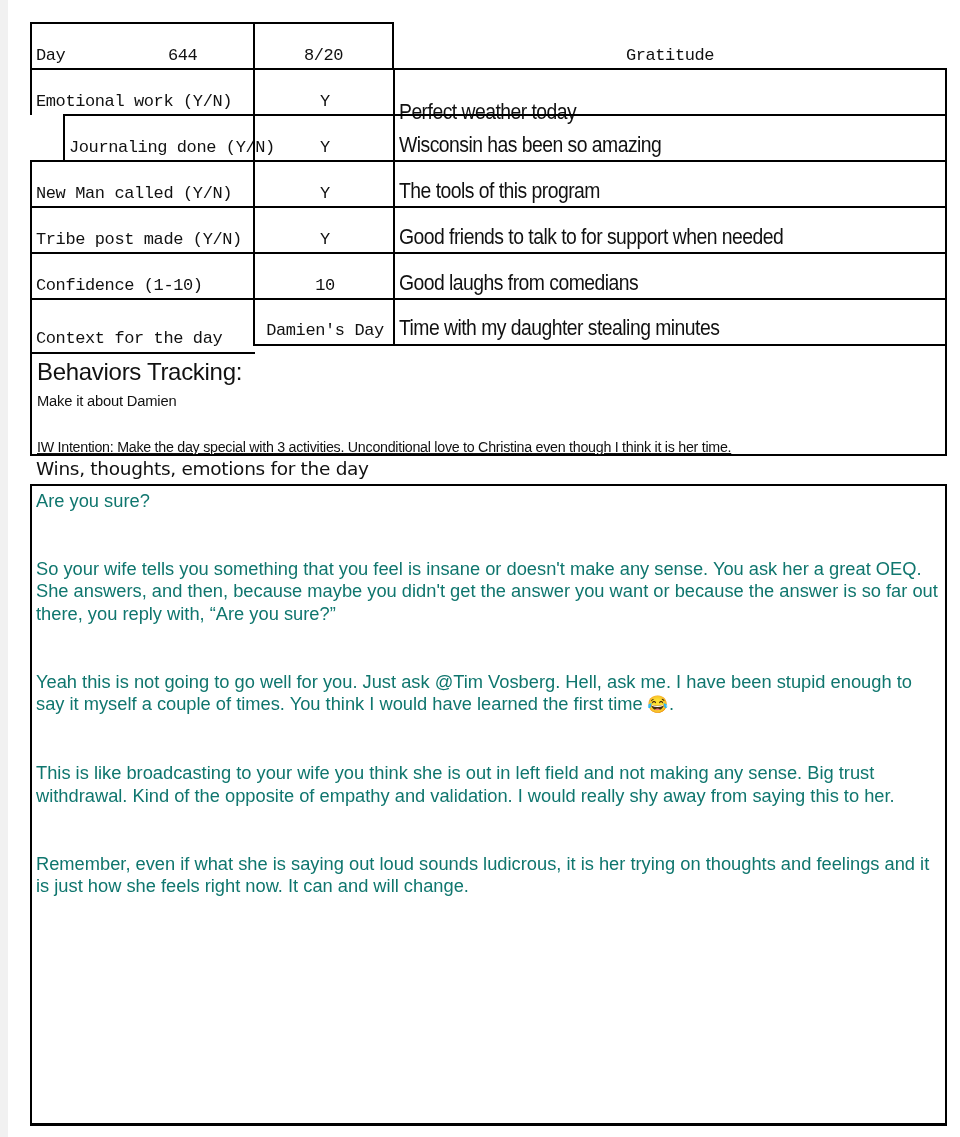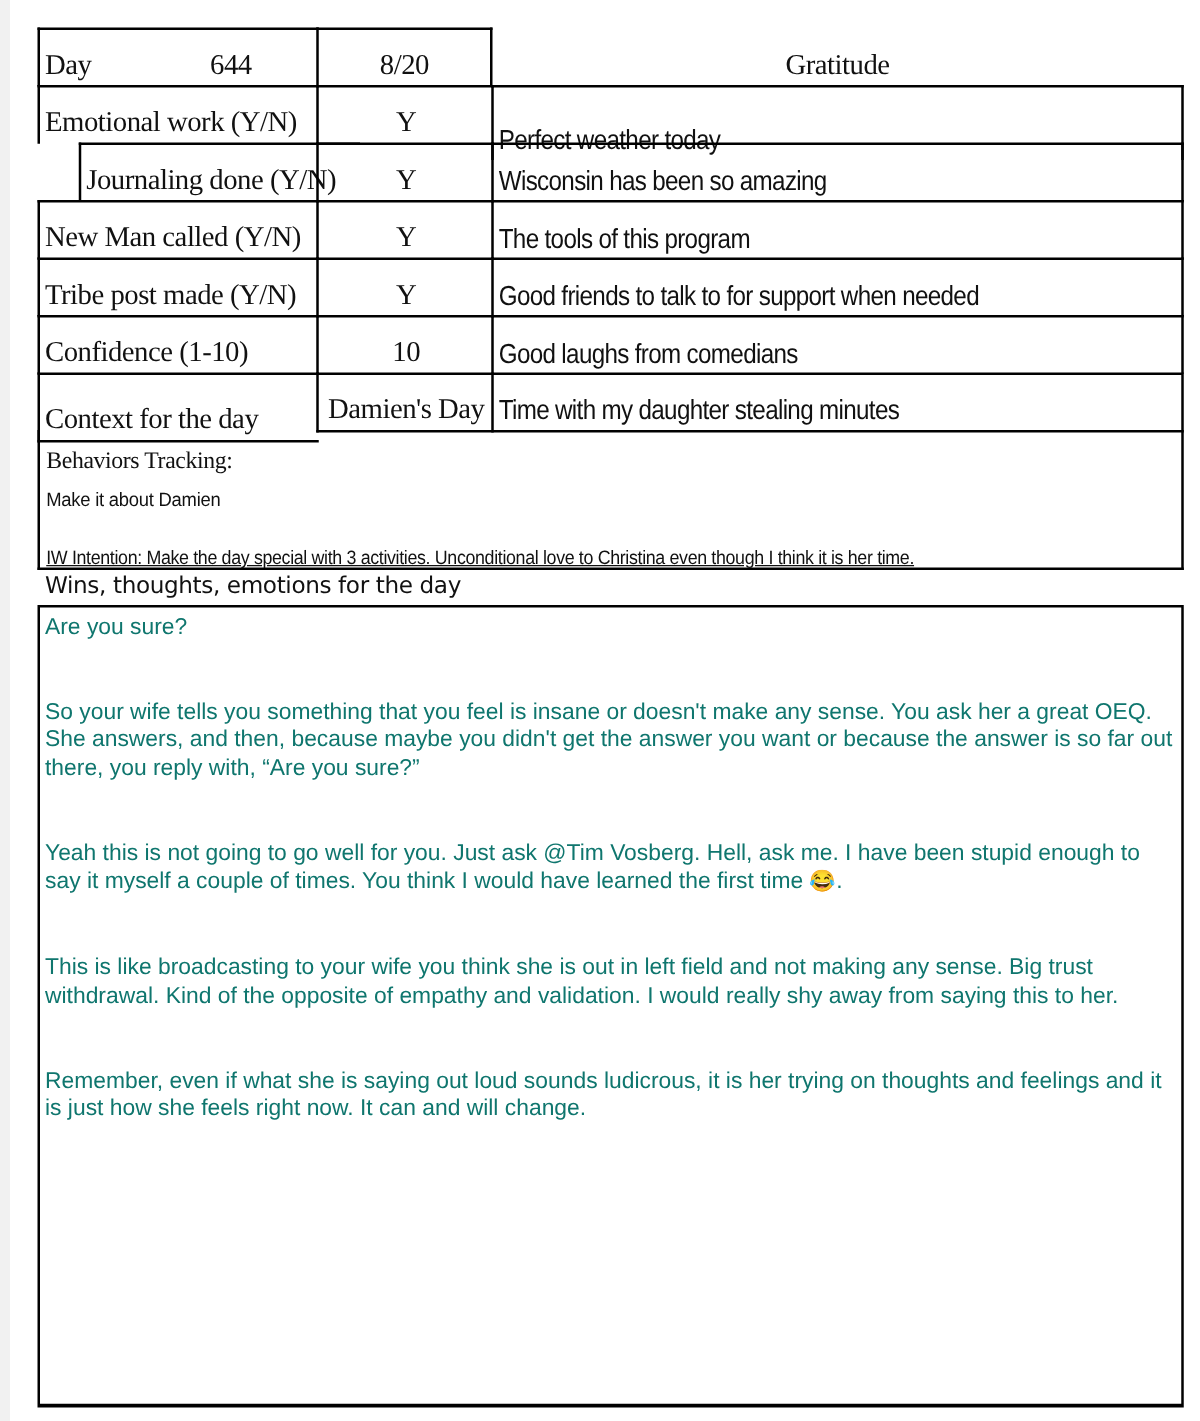--- a/index.html
+++ b/index.html
@@ -2,32 +2,32 @@
 <html><head>
   <meta charset="utf-8">
   <style>
     html, body { margin: 0; padding: 0; }
     body {
       width: 960px; height: 1137px; background: #ffffff; position: relative;
       overflow: hidden; color: #111111;
       font-family: "Liberation Sans", sans-serif;
     }
     .left-strip { position: absolute; left: 0; top: 0; width: 8px; height: 1137px; background: #f1f1f1; }
-    .cell { position: absolute; box-sizing: border-box; font-family: Liberation Serif, serif; font-size: 23px; letter-spacing: -0.4px; color: #111; white-space: nowrap; overflow: hidden; }
+    .cell { position: absolute; box-sizing: border-box; font-family: Liberation Mono, monospace; font-size: 17px; letter-spacing: -0.4px; color: #111; white-space: nowrap; overflow: hidden; }
     .bl { border-left: 2px solid #000; }
     .bt { border-top: 2px solid #000; }
     .br { border-right: 2px solid #000; }
     .bb { border-bottom: 2px solid #000; }
     .lbl { padding-left: 4px; display: flex; align-items: flex-end; padding-bottom: 4px; }
     .val { display: flex; align-items: flex-end; justify-content: center; padding-bottom: 4px; }
     .grat { padding-left: 4px; display: flex; align-items: flex-end; padding-bottom: 3px; font-family: "Liberation Sans Narrow", "Liberation Sans", sans-serif; font-size: 22px; letter-spacing: -0.6px; transform-origin: left; }
     .grat span { display: inline-block; transform: scaleX(0.88); transform-origin: left bottom; }
     .day-num { position: absolute; left: 136px; bottom: 4px; }
     .behaviors { position: absolute; left: 30px; top: 344px; width: 917px; height: 112px; box-sizing: border-box; border: 2px solid #000; border-top: none; }
-    .beh-title { position: absolute; left: 5px; top: 14px; font-family: Liberation Serif, serif; font-size: 19px; letter-spacing: -0.3px; }
+    .beh-title { position: absolute; left: 5px; top: 14px; font-family: Liberation Sans, sans-serif; font-size: 24px; letter-spacing: -0.3px; }
     .beh-item { position: absolute; left: 5px; top: 48px; font-family: "Liberation Sans", sans-serif; font-size: 15.5px; letter-spacing: -0.2px; transform: scaleX(0.95); transform-origin: left; }
     .beh-intention { position: absolute; left: 5px; top: 94px; font-family: "Liberation Sans", sans-serif; font-size: 15.5px; letter-spacing: -0.3px; text-decoration: underline; white-space: nowrap; transform: scaleX(0.92); transform-origin: left; }
     .wins-label { position: absolute; left: 36px; top: 458px; font-family: "DejaVu Sans", sans-serif; font-size: 18.5px; letter-spacing: -0.3px; }
     .wins-box { position: absolute; left: 30px; top: 484px; width: 917px; height: 642px; box-sizing: border-box; border: 2px solid #000; border-bottom-width: 3px; }
     .wins-body { position: absolute; left: 4px; top: 4px; width: 905px; font-family: "Liberation Sans", sans-serif; font-size: 18.3px; line-height: 22.6px; color: #0f766e; }
     .wins-body p { margin: 0 0 45.2px 0; }
     .wins-body p.first { margin-bottom: 45.2px; }
     .emoji { font-size: 17px; }
   </style>
 </head>

